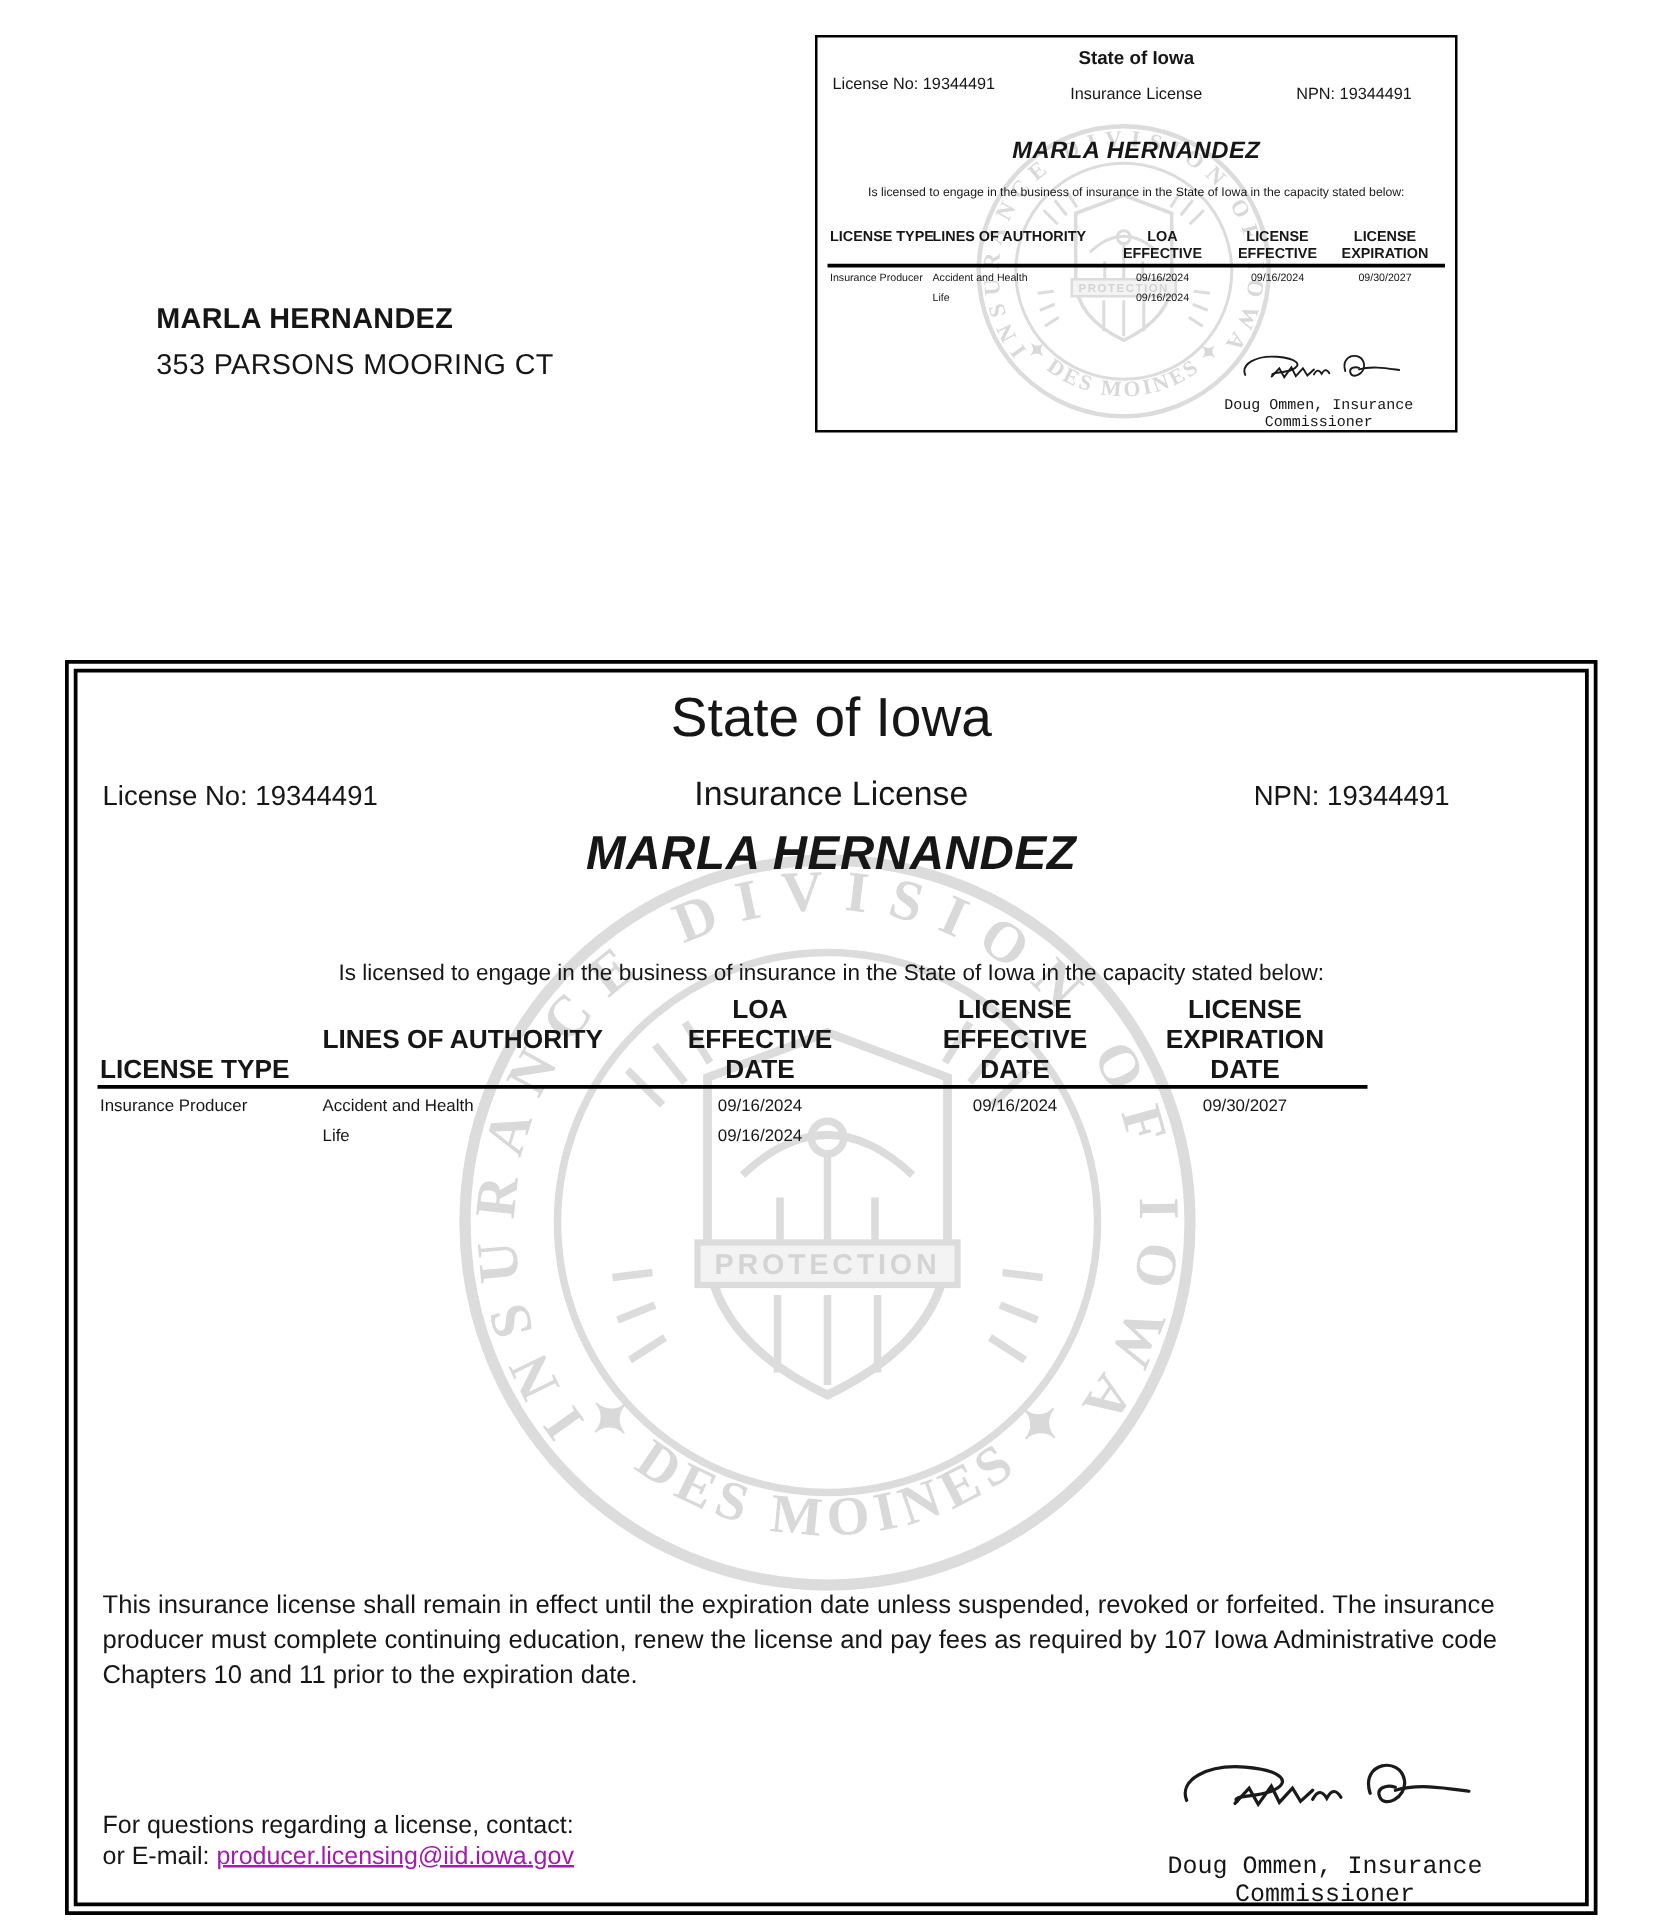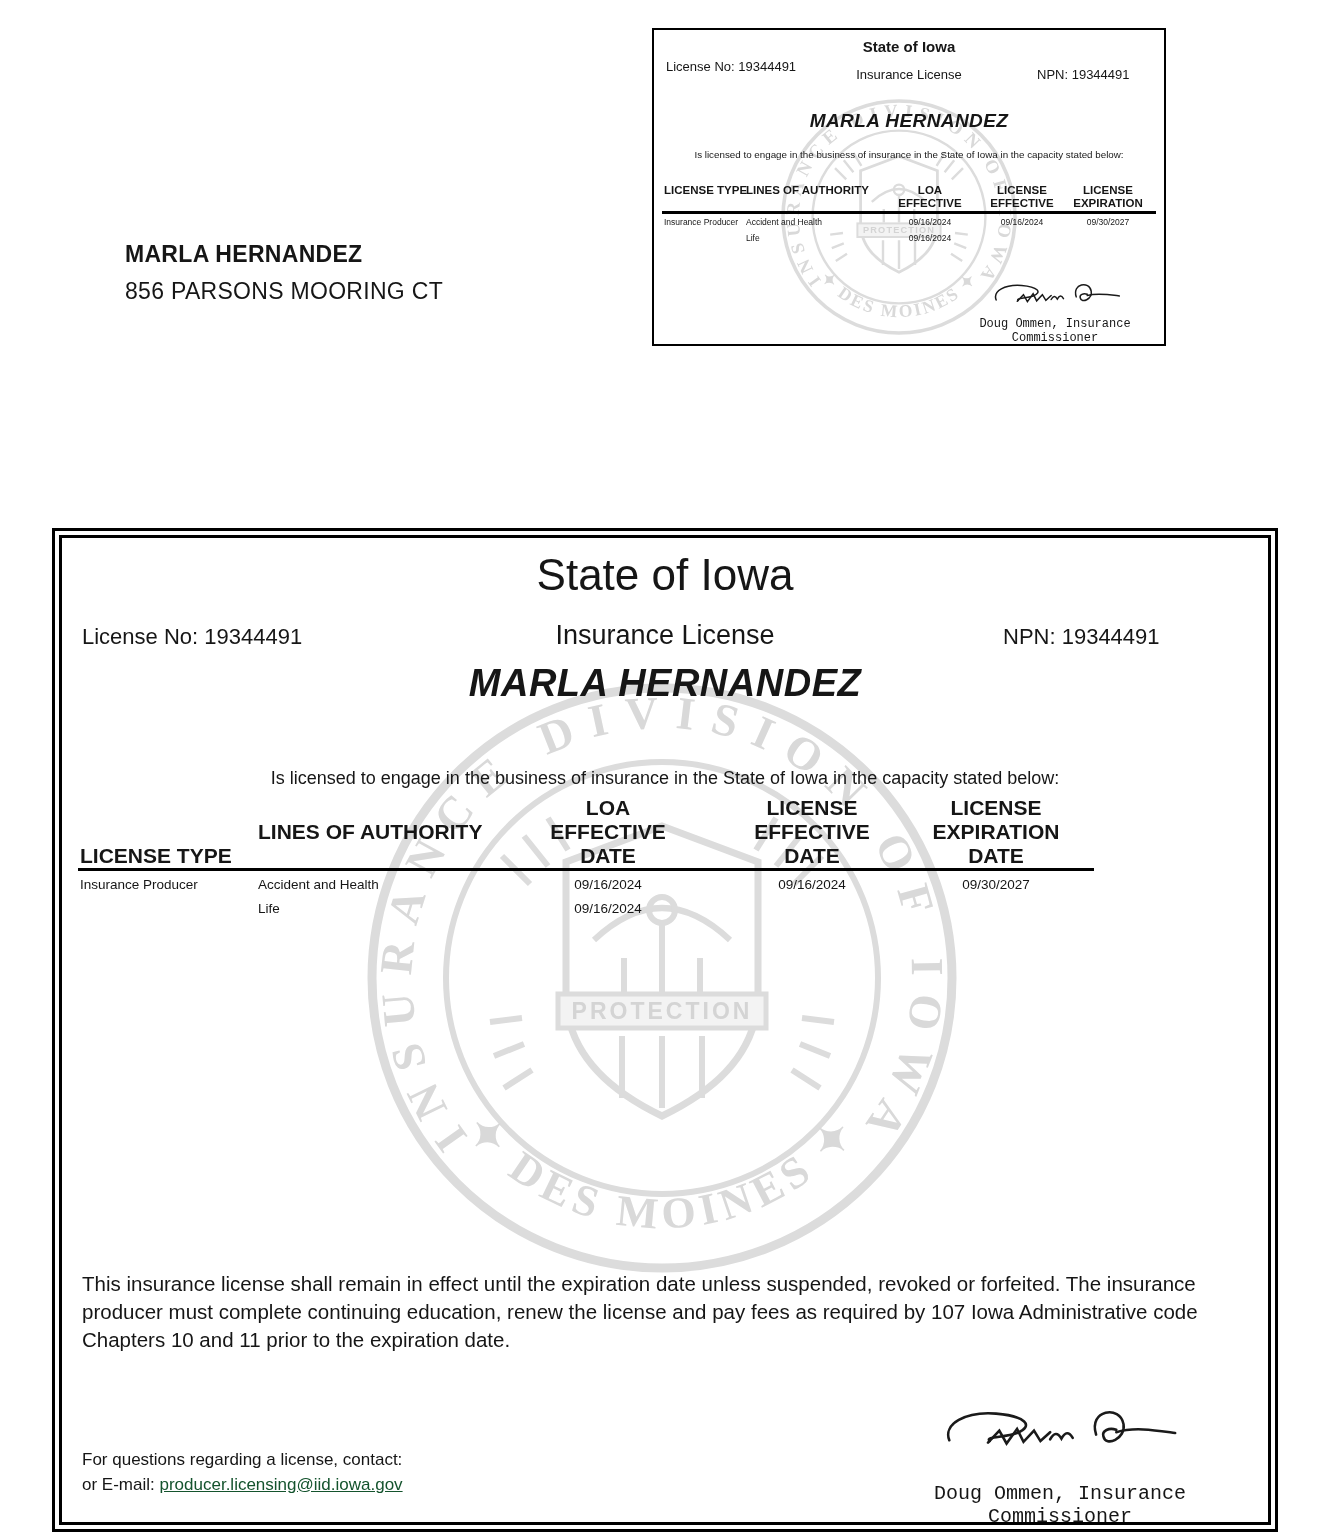--- a/index.html
+++ b/index.html
@@ -54,33 +54,33 @@
   .b-h-licx{left:844px;top:258px;width:180px;text-align:center;}
   .b-rule{left:16px;top:330px;width:1016px;height:3px;background:#000;}
   .bcell{font-size:13.5px;}
   .b-row1{top:339px;} .b-row2{top:363px;}
   .bc-type{left:18px;} .bc-auth{left:196px;}
   .bc-d1{left:456px;width:180px;text-align:center;}
   .bc-d2{left:660px;width:180px;text-align:center;}
   .bc-d3{left:844px;width:180px;text-align:center;}
   .b-seal{left:300px;top:140px;width:600px;height:600px;}
   .b-cond{left:20px;top:732px;width:1172px;font-size:20.5px;line-height:28px;}
-  .b-contact{left:20px;top:910px;font-size:17px;line-height:24.5px;}
-  .b-contact a{color:#14532d;margin-top:48px;}
+  .b-contact{left:20px;top:910px;font-size:20px;line-height:24.5px;}
+  .b-contact a{color:#a21caf;margin-top:48px;}
   .b-sig{left:876px;top:858px;width:242px;height:74px;}
   .b-signer{left:848px;top:944px;width:300px;text-align:center;font-size:20px;}
 </style>
 </head>
 <body>
 
 <div class="page">
 
   <div class="addr">
     <div class="name">MARLA HERNANDEZ</div>
-    <div>856 PARSONS MOORING CT</div>
+    <div>353 PARSONS MOORING CT</div>
   </div>
 
   <div class="card">
 
     <svg class="abs c-seal" viewBox="0 0 600 600" aria-hidden="true">
       <defs>
         <path id="arcTopA" d="M 139.3,491.5 A 250,250 0 1 1 460.7,491.5" fill="none"></path>
         <path id="arcBotA" d="M 108.5,460.7 A 250,250 0 0 0 491.5,460.7" fill="none"></path>
       </defs>
       <g fill="none" stroke="#dcdcdc">

